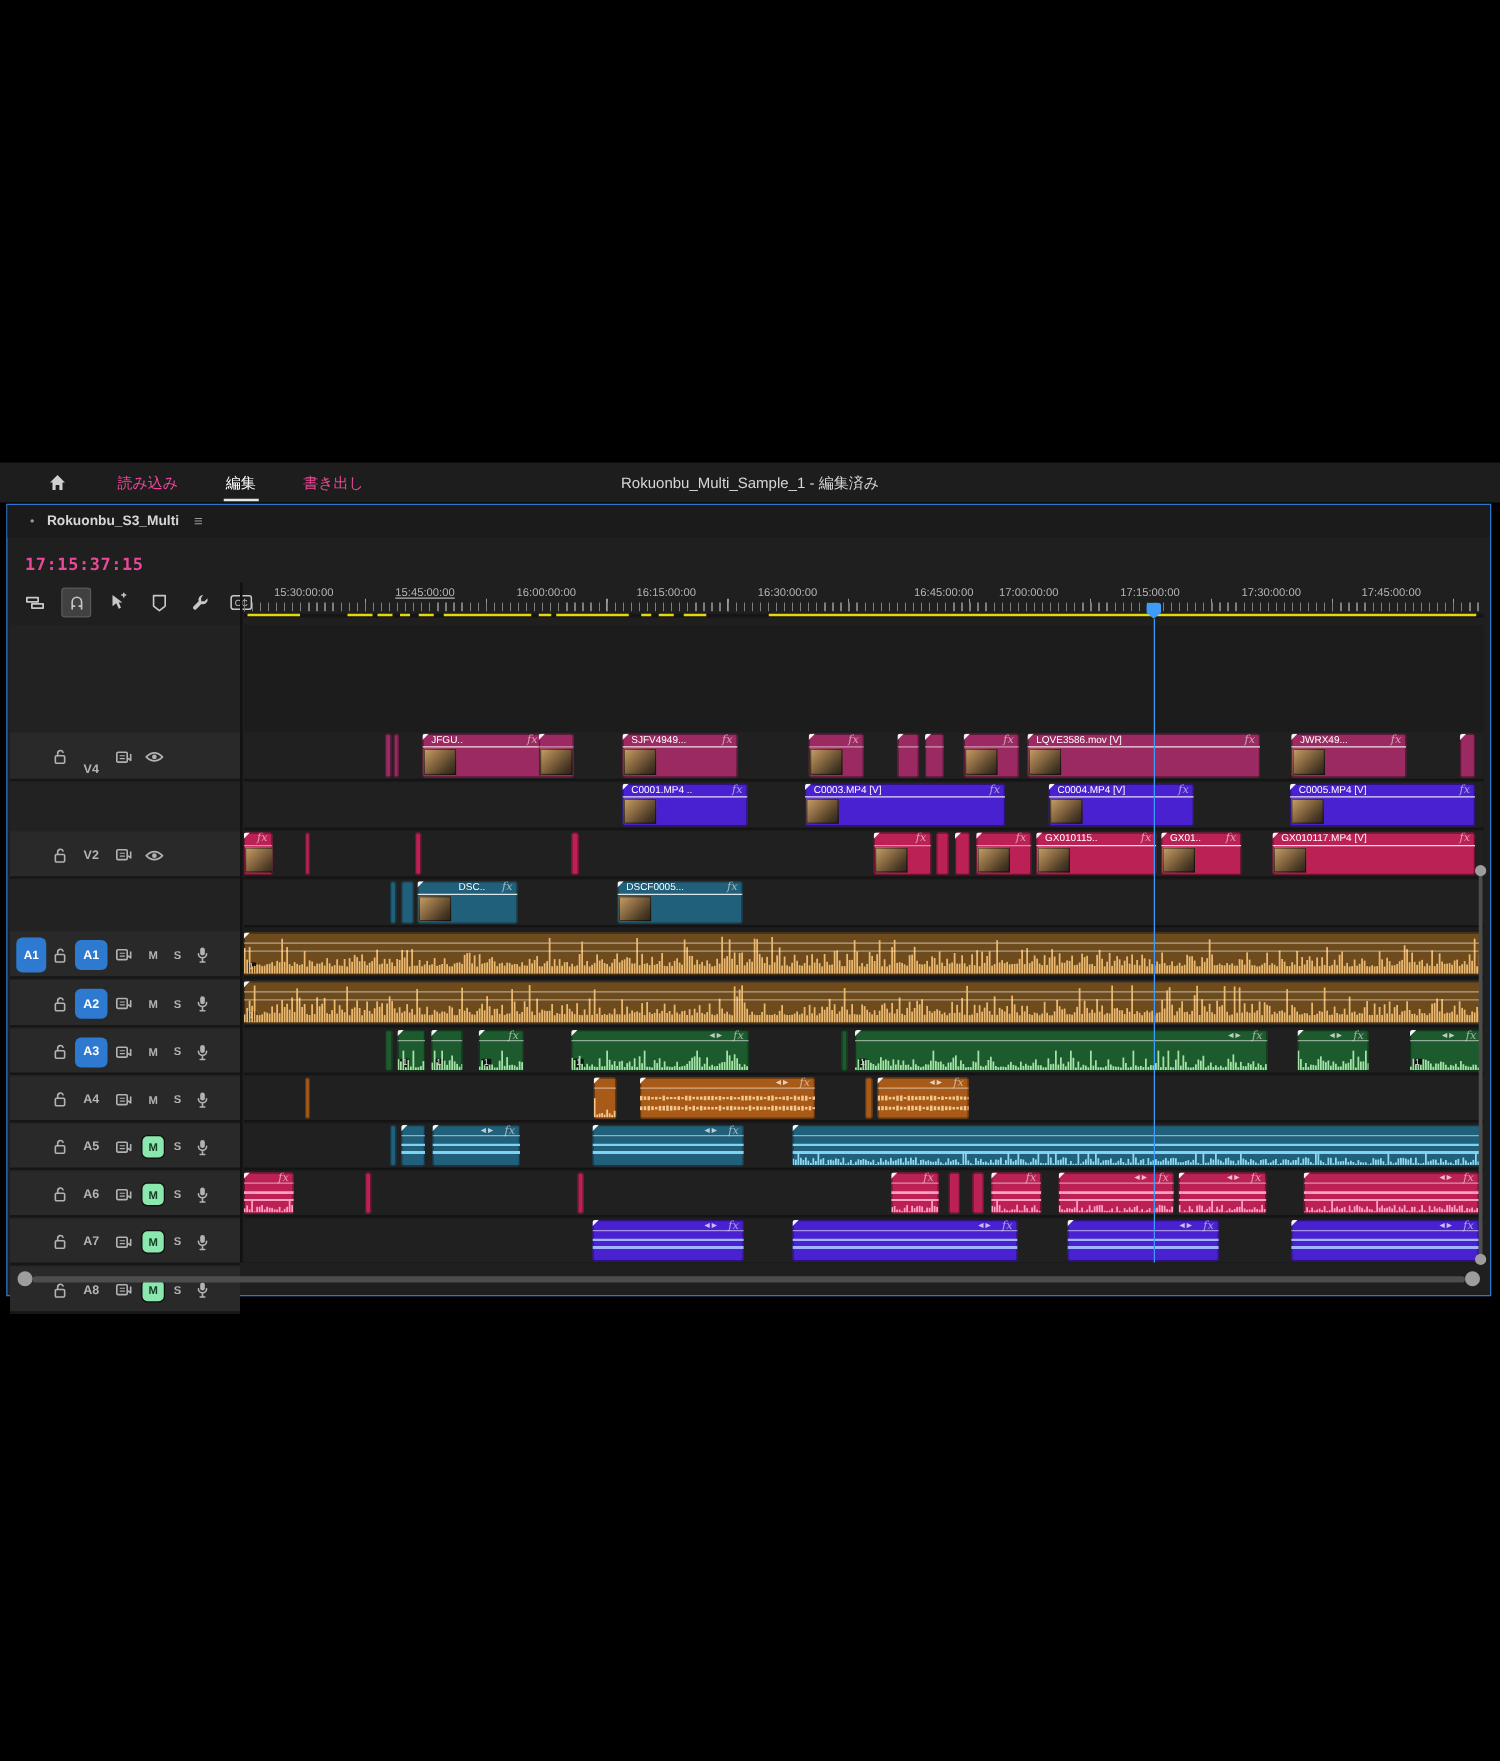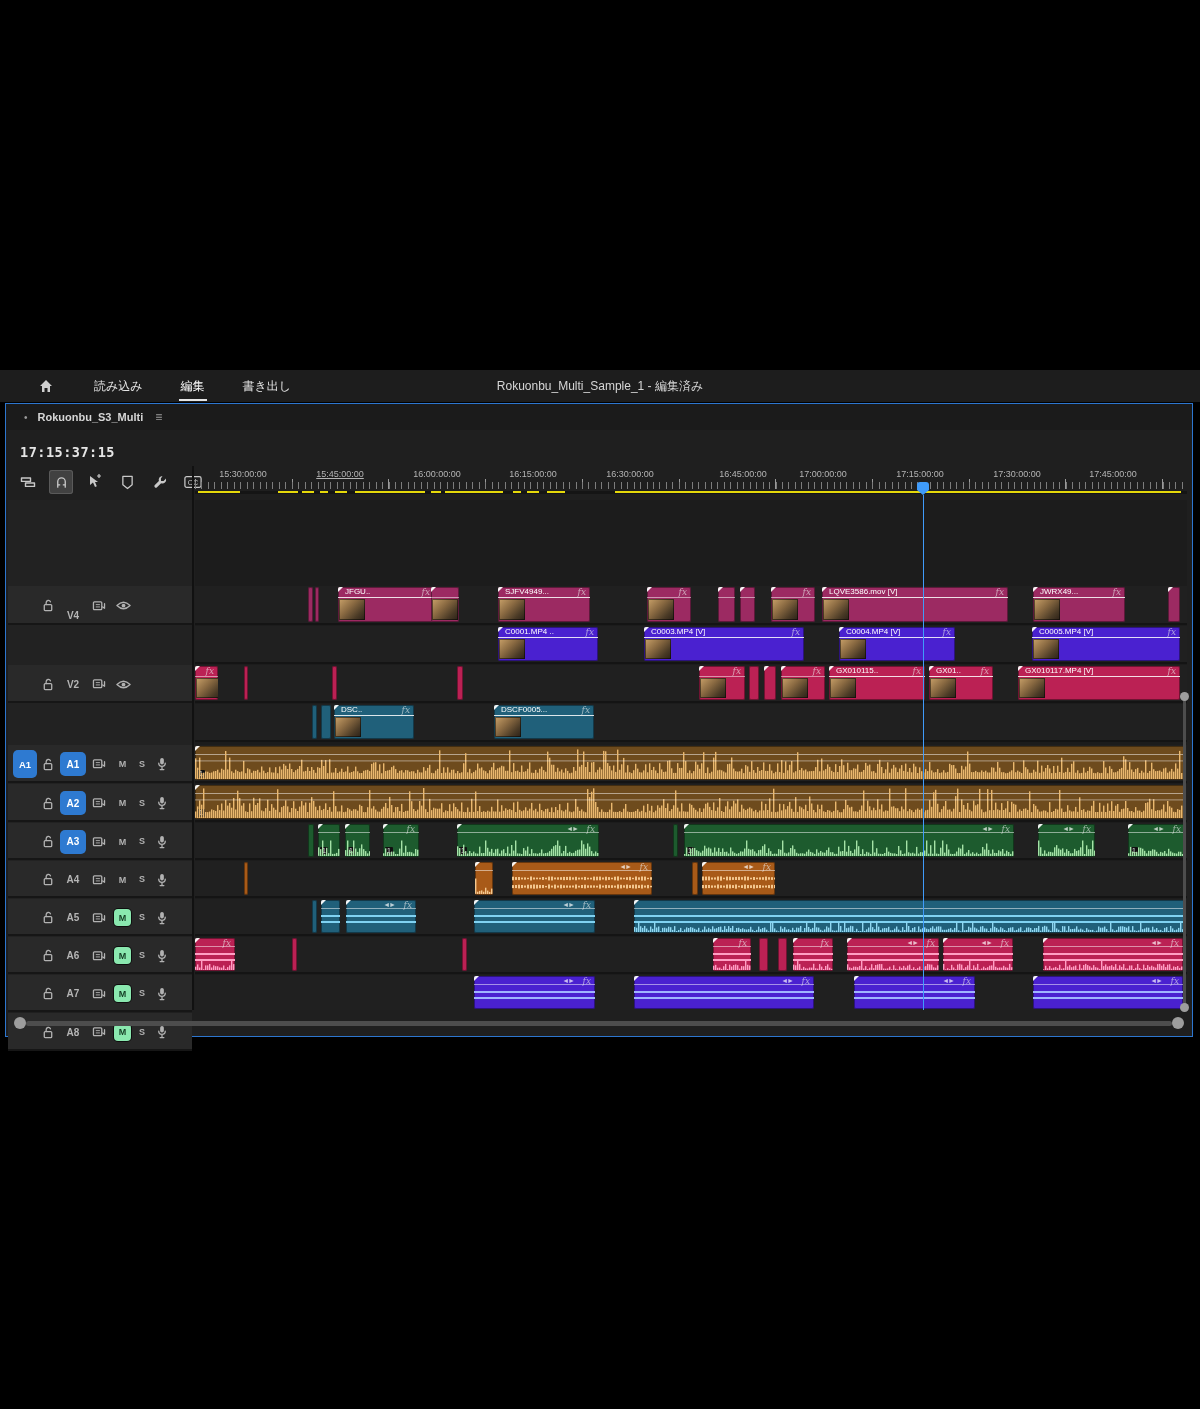--- a/index.html
+++ b/index.html
@@ -3,32 +3,32 @@
 <meta charset="utf-8">
 <style>
   html,body{margin:0;padding:0;background:#000;}
   .screen{position:relative;width:1200px;height:1409px;background:#000;overflow:hidden;
           font-family:"Liberation Sans",sans-serif;-webkit-font-smoothing:antialiased;}
   
   .app-header{position:absolute;left:0;top:370px;width:1200px;height:32px;background:#1d1d1d;
               display:flex;align-items:center;}
   .home-btn{margin-left:38px;display:flex;align-items:center;}
   .nav{display:flex;gap:34px;margin-left:38px;z-index:2;}
-  .nav-item{font-size:12px;color:#e5e5e5;padding:6px 2px 4px 2px;cursor:default;}
+  .nav-item{font-size:12px;color:#ec4899;padding:6px 2px 4px 2px;cursor:default;}
   .nav-item.active{color:#ffffff;border-bottom:2px solid #e5e5e5;}
   .app-title{position:absolute;left:0;right:0;text-align:center;font-size:12px;color:#d6d6d6;pointer-events:none;}
   
   .panel{position:absolute;left:5px;top:403px;width:1188px;height:634px;background:#1f1f1f;
          border:1px solid #2d76cf;box-sizing:border-box;}
   .tab-bar{position:absolute;left:0;top:0;right:0;height:26px;background:#1b1b1b;display:flex;align-items:center;}
   .dirty-dot{margin-left:18px;color:#9a9a9a;font-size:10px;}
   .tab-label{margin-left:10px;font-size:11px;color:#d6d6d6;font-weight:bold;}
   .panel-menu{margin-left:12px;color:#9a9a9a;font-size:12px;}
   .timecode{position:absolute;left:14px;top:40px;font-family:"DejaVu Sans Mono",monospace;
-            font-weight:bold;font-size:13.5px;color:#e5e5e5;letter-spacing:.5px;}
+            font-weight:bold;font-size:13.5px;color:#ec4899;letter-spacing:.5px;}
   .toolbar{position:absolute;left:10px;top:64px;height:28px;display:flex;align-items:center;gap:9px;}
   .tool{width:24px;height:24px;display:flex;align-items:center;justify-content:center;border-radius:3px;}
   .tool.active{background:#414141;box-shadow:inset 0 0 0 1px #5a5a5a;}
   .split-line{position:absolute;left:186px;top:62px;width:2px;bottom:26px;background:#111;}
   
   .ruler{position:absolute;left:189px;top:62px;width:992px;height:34px;}
   .ruler-label{position:absolute;top:3px;font-size:9px;color:#b4b4b4;transform:translateX(-50%);white-space:nowrap;}
   .ticks-minor{position:absolute;left:0;right:0;top:16px;height:7px;
      background:repeating-linear-gradient(to right,#7d7d7d 0 1px,transparent 1px 6.45px);}
   .ticks-major{position:absolute;left:0;right:0;top:13px;height:10px;
@@ -158,21 +158,21 @@
           <div class="cache-seg" style="left: 318px; width: 8px;"></div>
           <div class="cache-seg" style="left: 332px; width: 12px;"></div>
           <div class="cache-seg" style="left: 352px; width: 18px;"></div>
           <div class="cache-seg" style="left: 420px; width: 566px;"></div>
         </div>
     <span class="ruler-label" style="left: 48px;">15:30:00:00</span>
         <span class="ruler-label" style="left: 145px; text-decoration: underline;">15:45:00:00</span>
         <span class="ruler-label" style="left: 242px;">16:00:00:00</span>
         <span class="ruler-label" style="left: 338px;">16:15:00:00</span>
         <span class="ruler-label" style="left: 435px;">16:30:00:00</span>
-        <span class="ruler-label" style="left: 548px;">16:45:00:00</span>
+        <span class="ruler-label" style="left: 560px;">16:45:00:00</span>
         <span class="ruler-label" style="left: 628px;">17:00:00:00</span>
         <span class="ruler-label" style="left: 725px;">17:15:00:00</span>
         <span class="ruler-label" style="left: 822px;">17:30:00:00</span>
         <span class="ruler-label" style="left: 918px;">17:45:00:00</span>
       </div>
 
     <div class="headers" id="headers">
         <div class="hrow" style="top: 86px; height: 39px;">
           <span class="ctrl" style="left:34px;top:13px">
             <svg width="12" height="13" viewBox="0 0 12 14">
@@ -535,21 +535,21 @@
           <div class="clip" style="left: 823px; width: 162px; height: 34px; background: rgb(187, 33, 84);">
             <span class="corner"></span>
             <span class="clip-title">GX010117.MP4 [V]</span>
             <span class="thumb" style="height:20px"></span>
             <span class="fx-badge">fx</span>
           </div>
         </div>
         <div class="lrow" style="top: 204px; height: 38px;">
           <div class="clip" style="left: 117px; width: 5px; height: 34px; background: rgb(32, 96, 122);"></div>
           <div class="clip" style="left: 126px; width: 10px; height: 34px; background: rgb(32, 96, 122);"></div>
-          <div class="clip" style="left: 139px; width: 80px; height: 34px; background: rgb(32, 96, 122);">
+          <div class="clip" style="left: 139px; width: 80px; height: 34px; background: rgb(32, 96, 122); text-align: center;">
             <span class="corner"></span>
             <span class="clip-title">DSC..</span>
             <span class="thumb" style="height:20px"></span>
             <span class="fx-badge">fx</span>
           </div>
           <div class="clip" style="left: 299px; width: 100px; height: 34px; background: rgb(32, 96, 122);">
             <span class="corner"></span>
             <span class="clip-title">DSCF0005...</span>
             <span class="thumb" style="height:20px"></span>
             <span class="fx-badge">fx</span>

